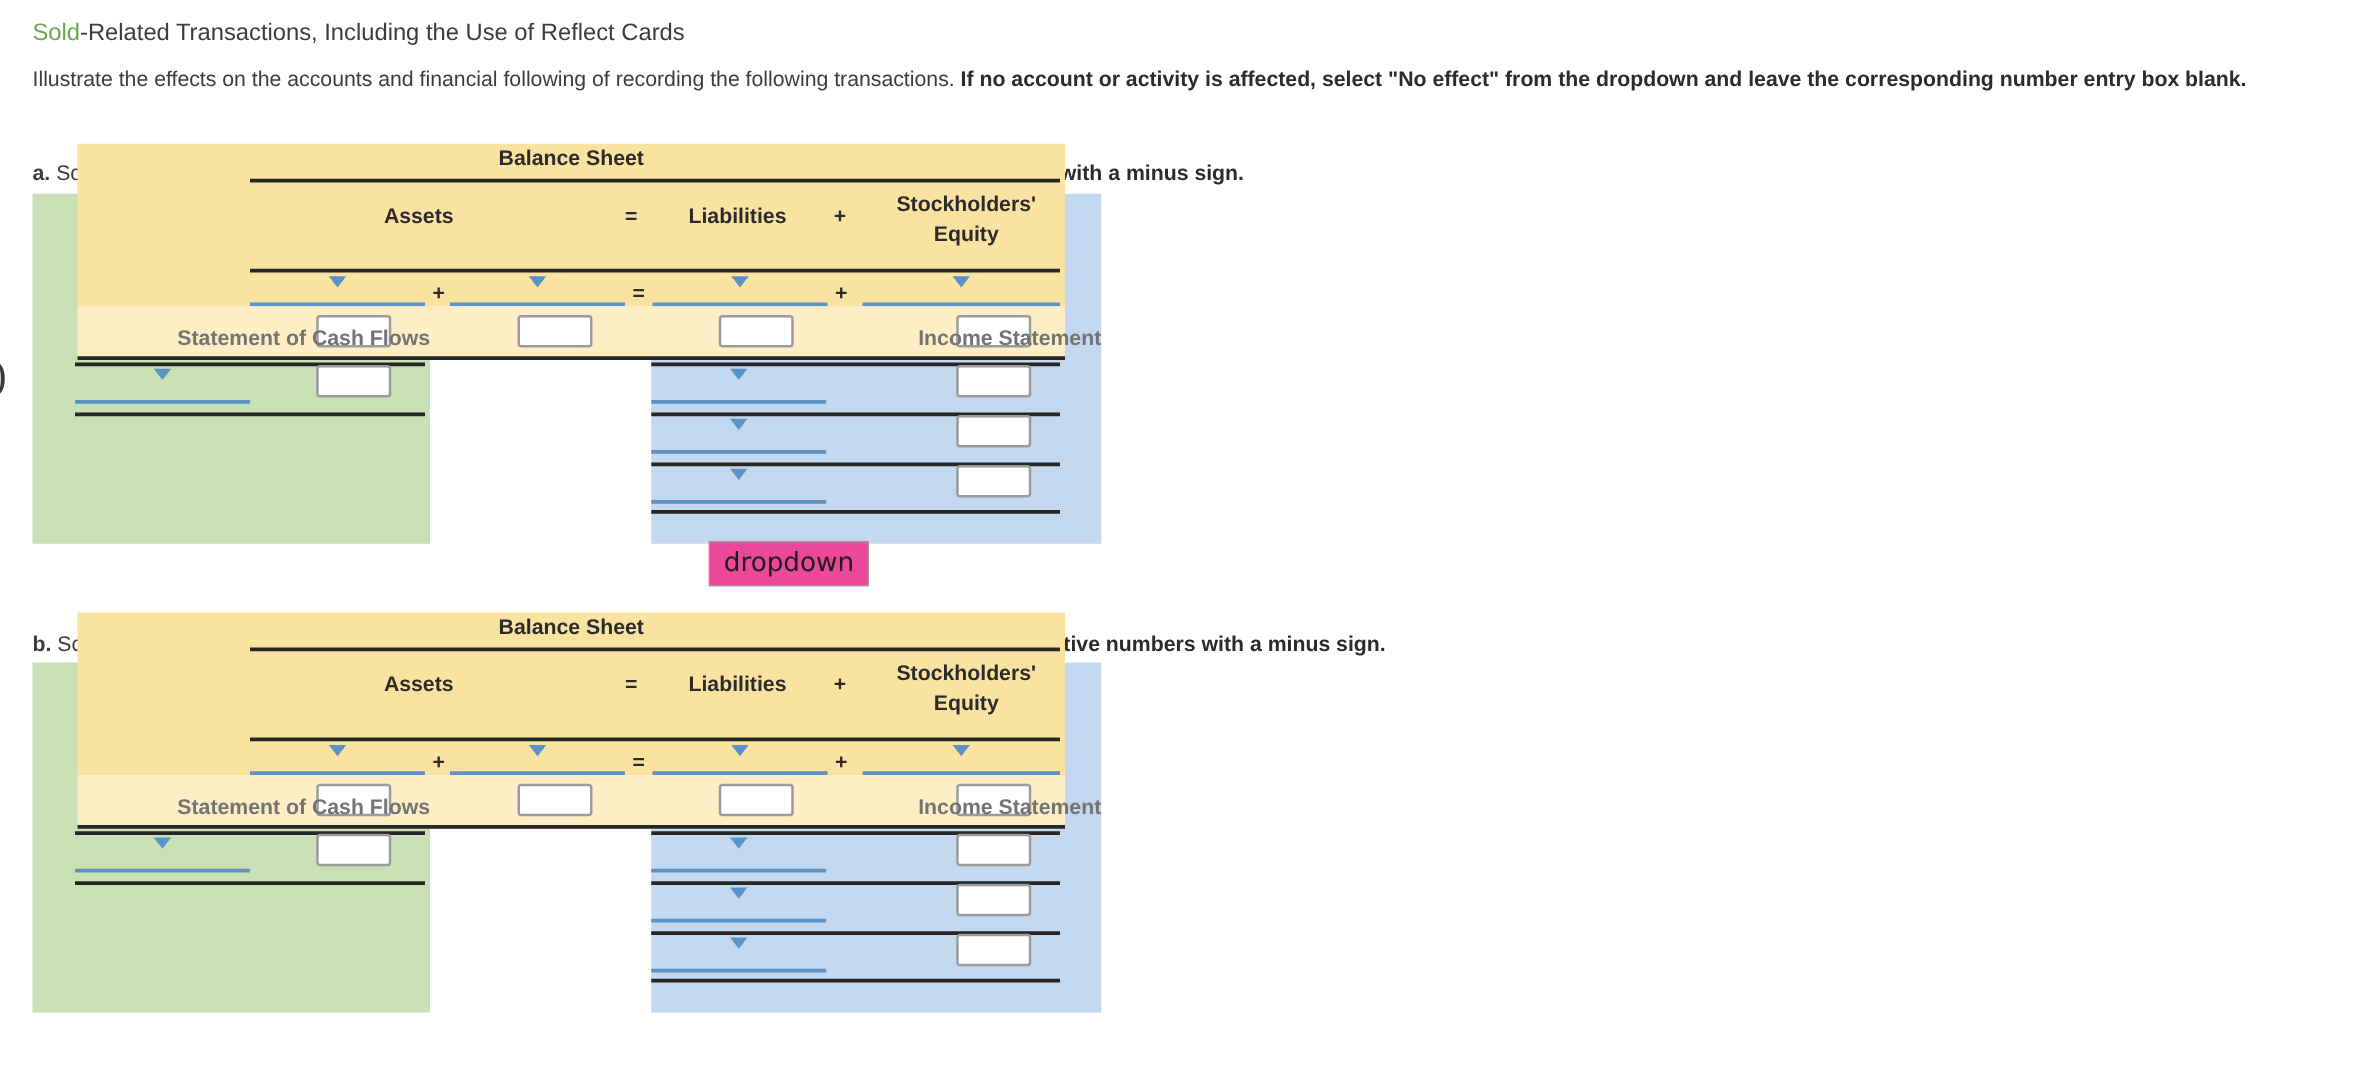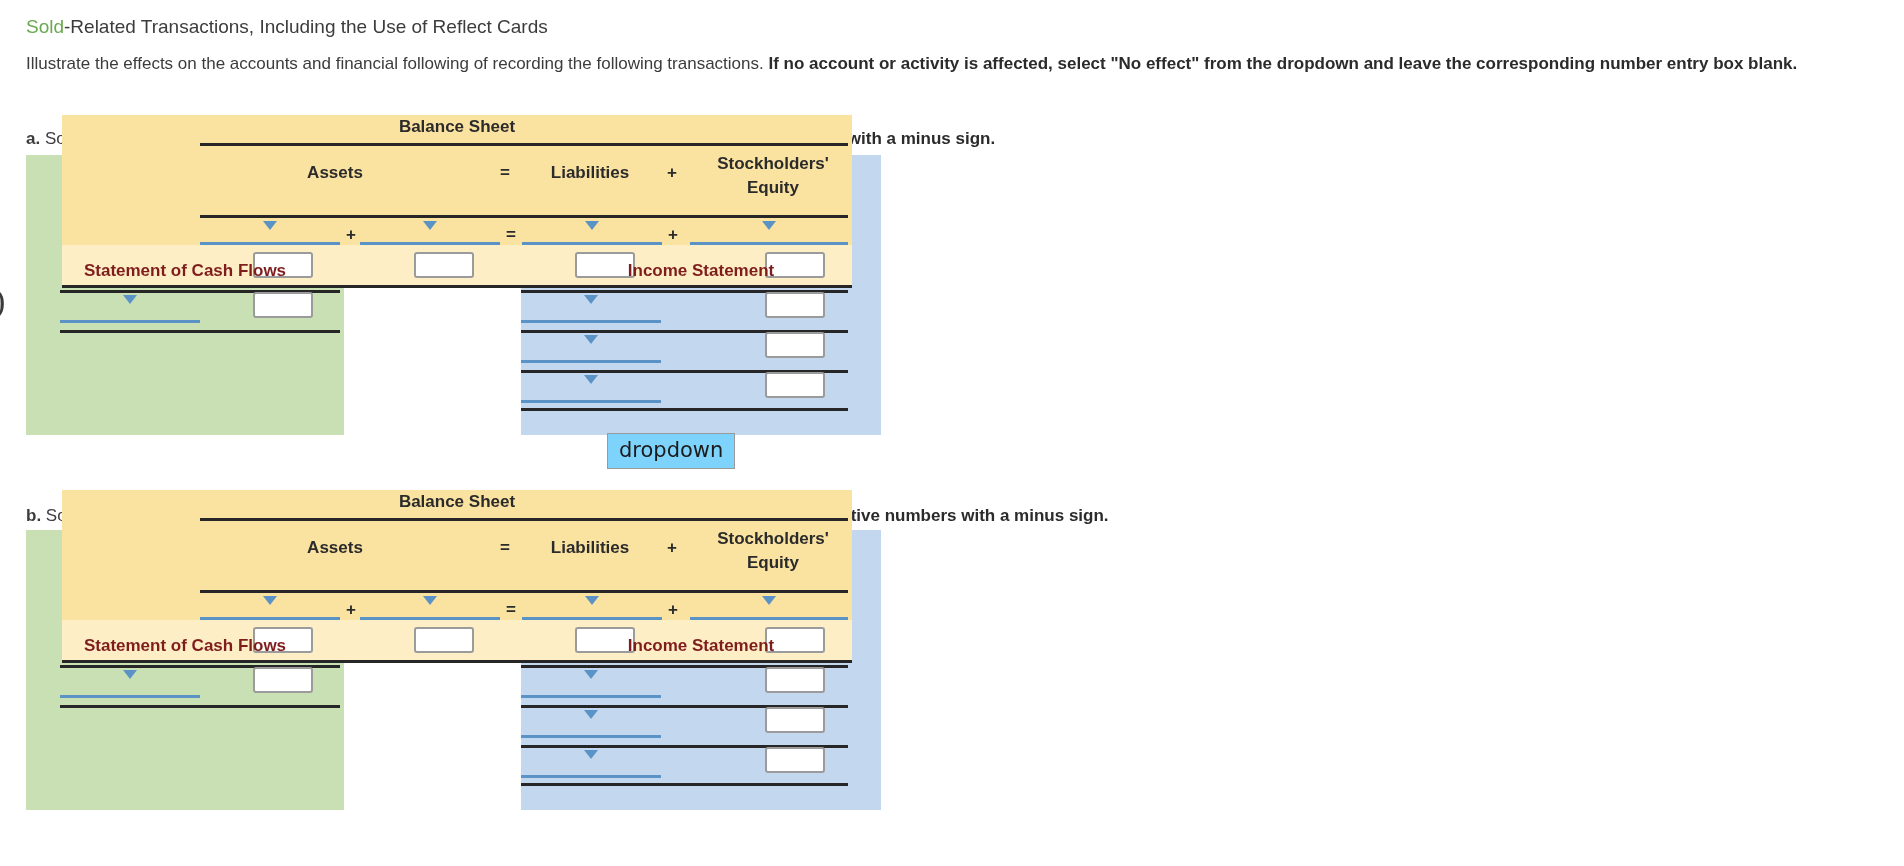--- a/index.html
+++ b/index.html
@@ -94,35 +94,34 @@
   .numbox {
     position:absolute;
     width:60px; height:26px;
     background:#ffffff;
     border:2px solid #9b9b9b;
     border-radius:3px;
     box-sizing:border-box;
   }
 
   .sec-title {
-    position:absolute; font-size:17px; font-weight:bold; color:#7f1d1d;
-    text-align:center;
+    position:absolute; font-size:17px; font-weight:bold; color:#737373;
+    text-align:right;
   }
 
   
   .tooltip {
     position:absolute;
-    background:#7dd3fc;
+    background:#ec4899;
     border:1px solid #9a9a9a;
     padding:4px 11px 6px 11px;
     font-size:21px; color:#1c1c1c;
     font-family:"DejaVu Sans", sans-serif;
     white-space:nowrap;
     z-index:50;
-    margin-left:40px;
   }
 
   .edge-glyph {
     position:absolute; left:-6px; top:282px;
     font-size:34px; color:#3a3a3a; font-family:"Liberation Serif", serif;
   }
 </style>
 </head>
 <body>
 

